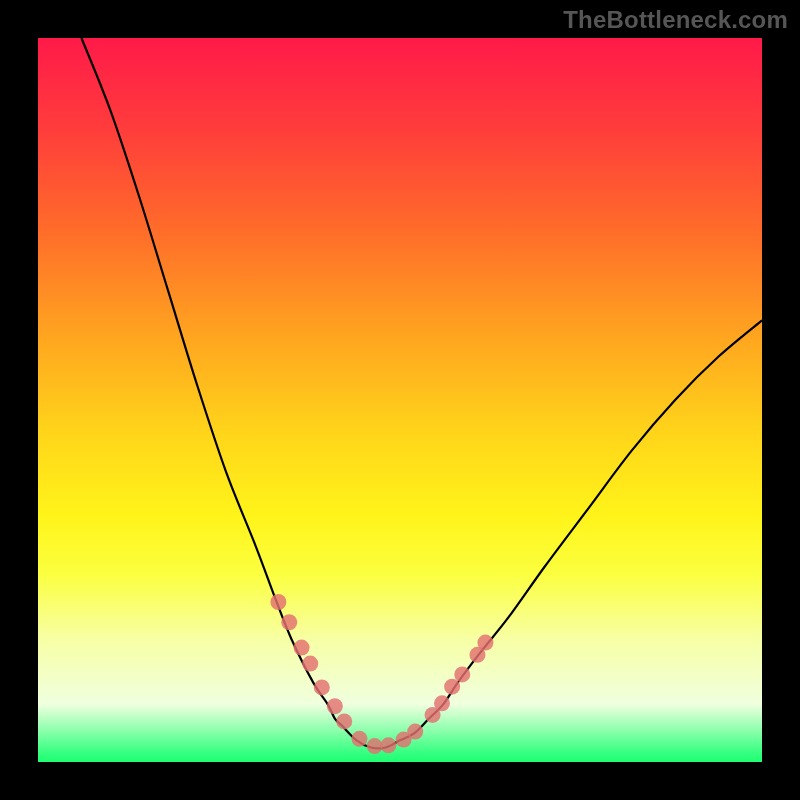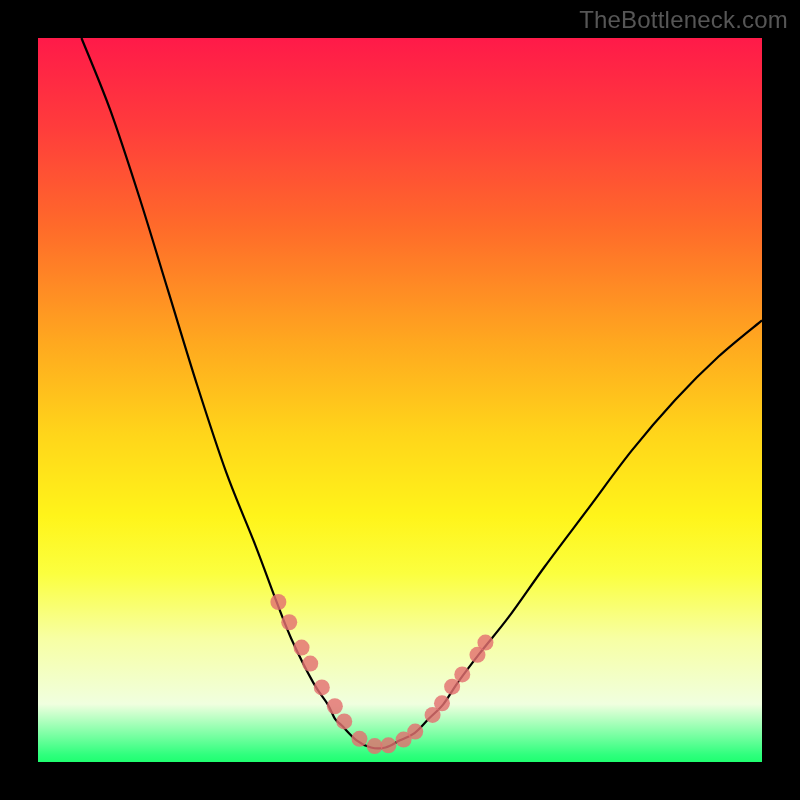--- a/index.html
+++ b/index.html
@@ -16,21 +16,21 @@
     width: 800px;
     height: 800px;
     background: #000;
   }
   .watermark {
     position: absolute;
     top: 6px;
     right: 12px;
     color: #565656;
     font-size: 24px;
-    font-weight: 400;
+    font-weight: 700;
     letter-spacing: 0.2px;
     z-index: 10;
   }
   .plot-area {
     position: absolute;
     left: 38px;
     top: 38px;
     width: 724px;
     height: 724px;
     background: linear-gradient(

